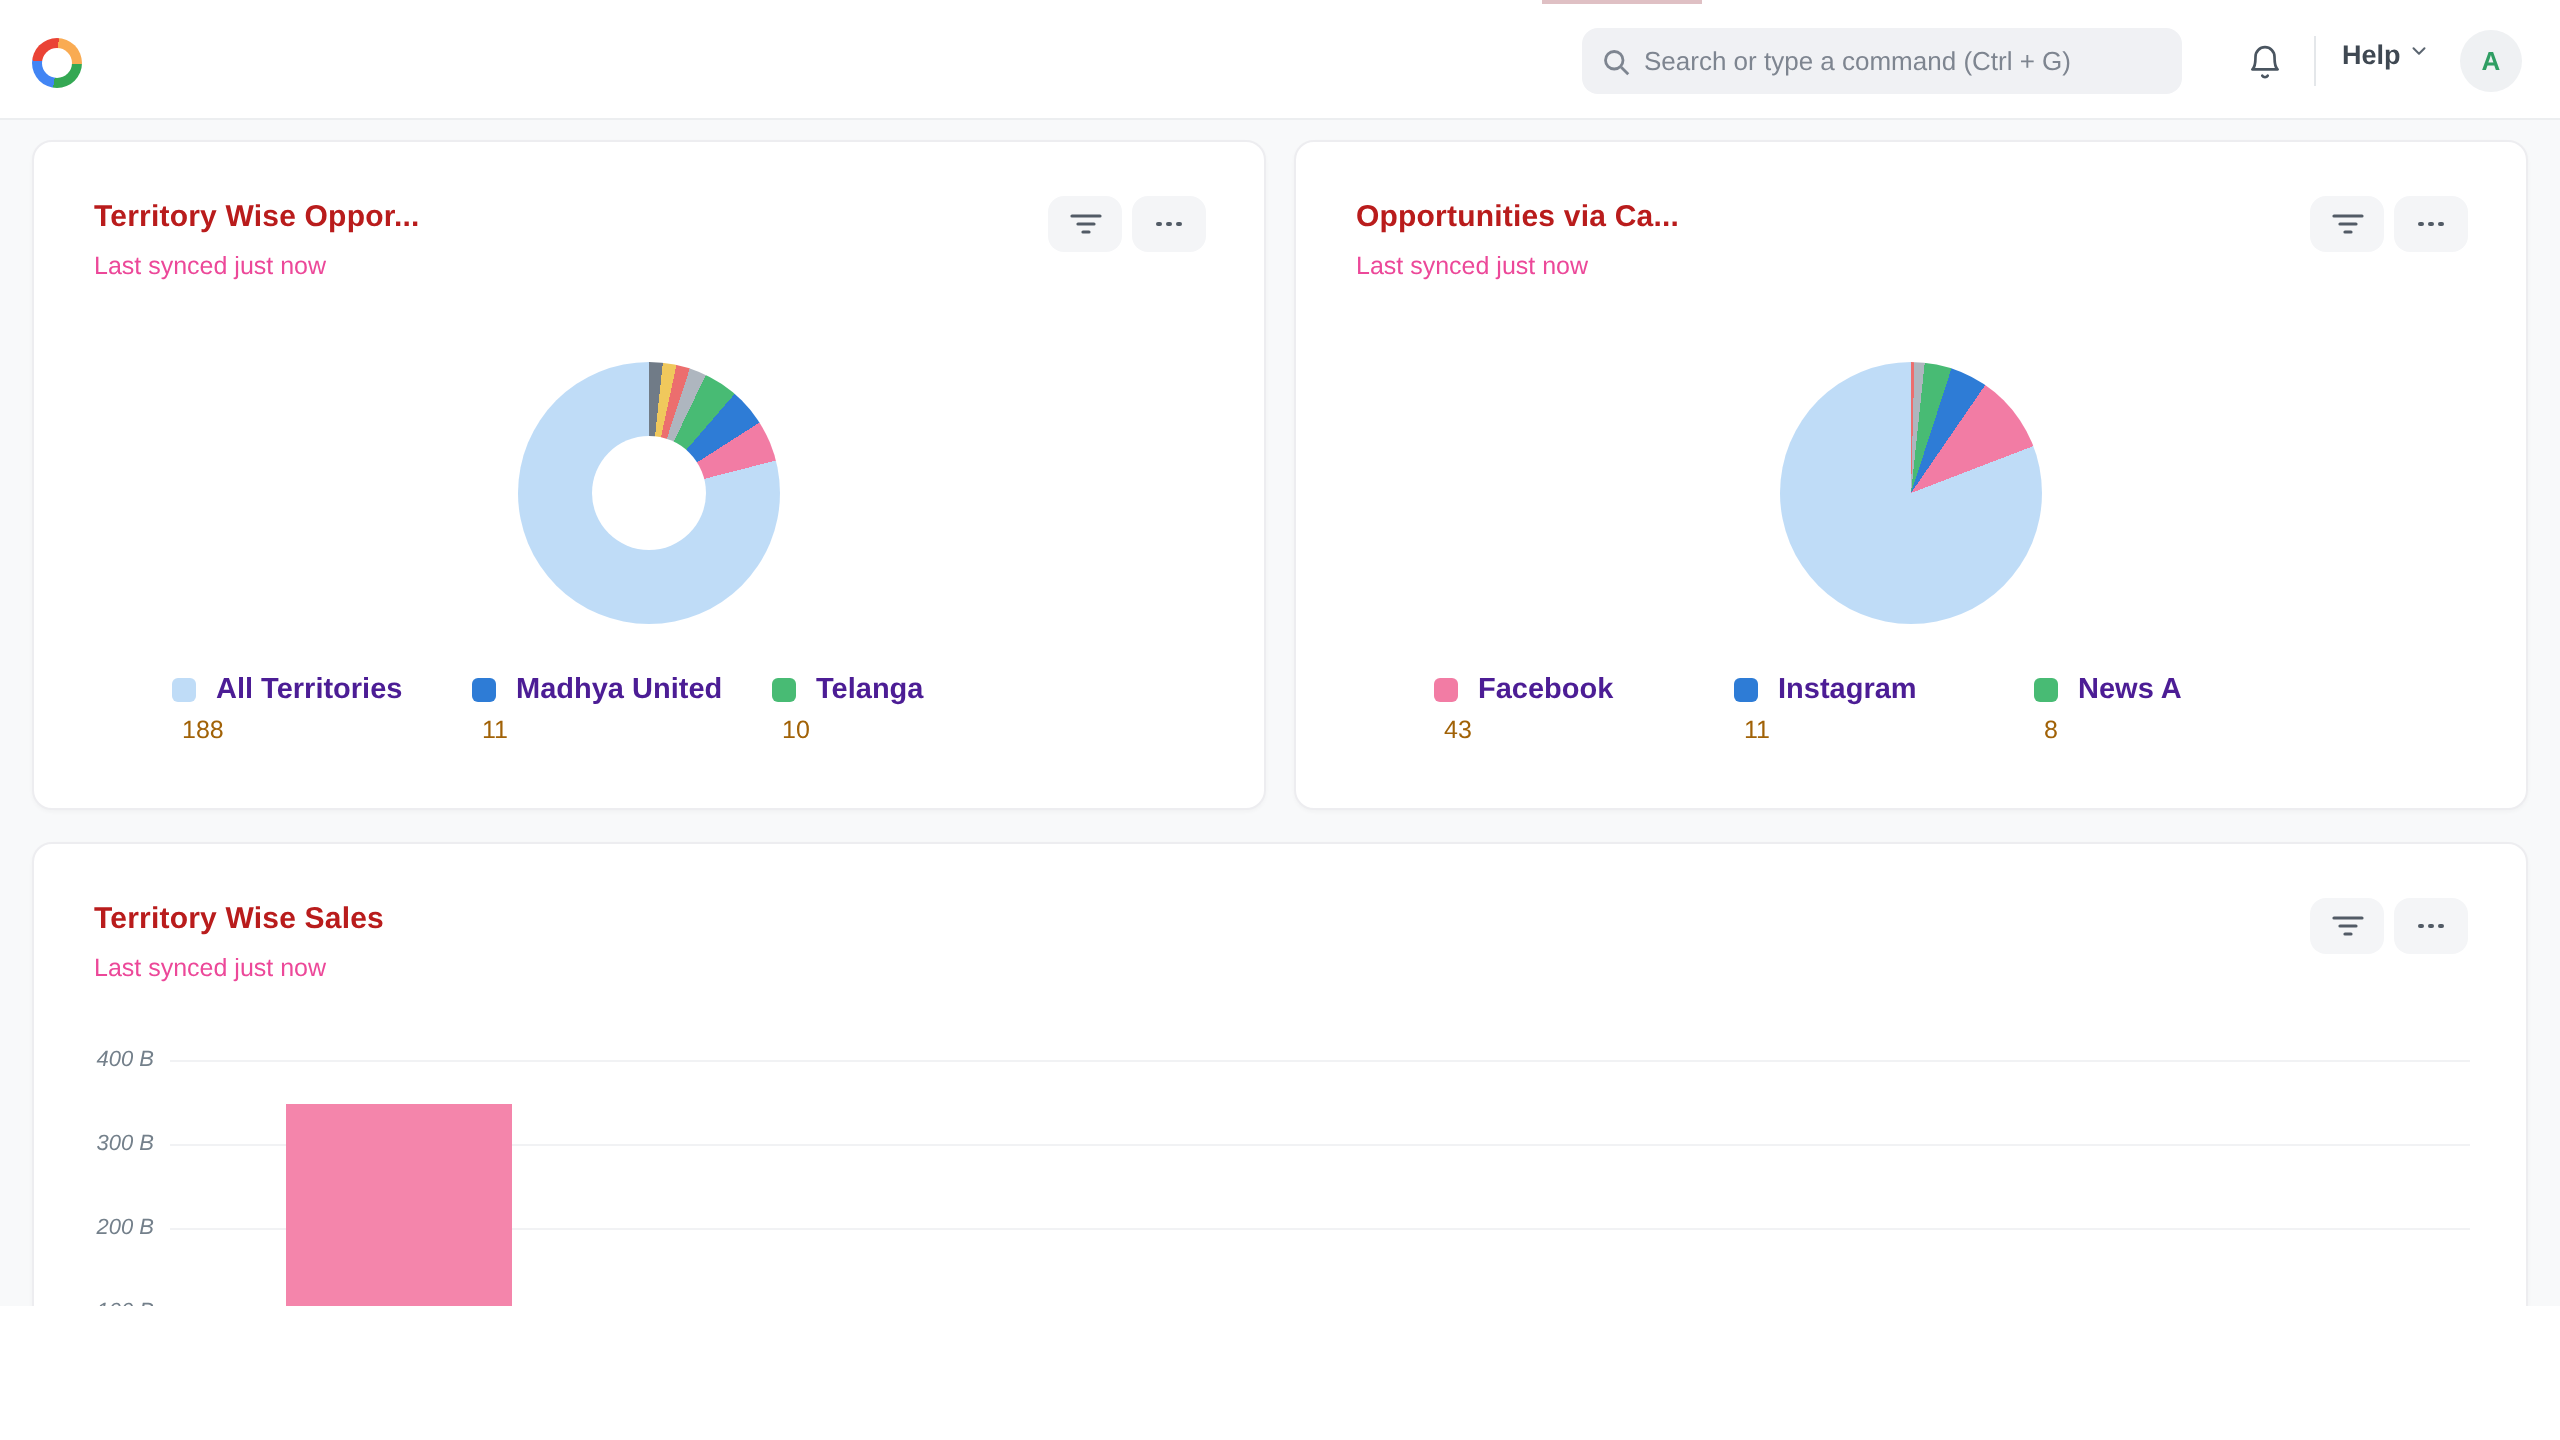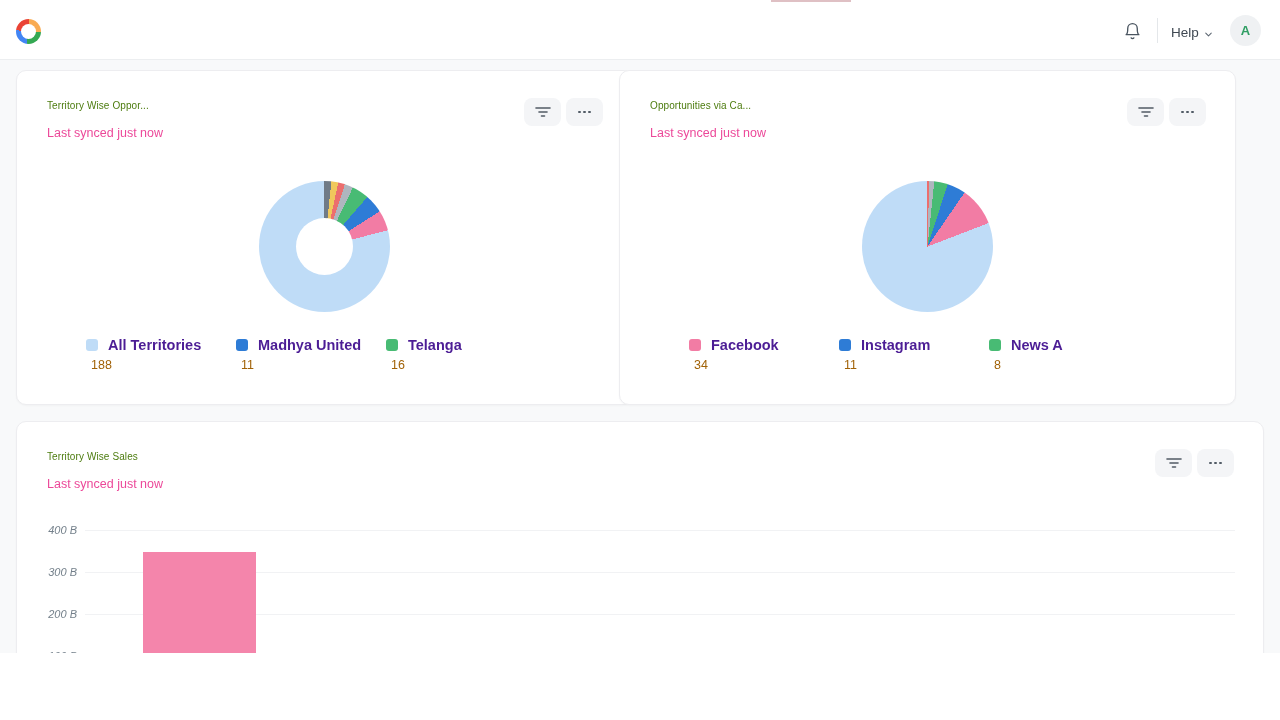--- a/index.html
+++ b/index.html
@@ -13,32 +13,32 @@
           background:conic-gradient(from 4deg, #f9ab52 0deg 88deg, #34a853 88deg 185deg, #4285f4 185deg 272deg, #ea4335 272deg 360deg); }
   .logo-hole { position:absolute; left:5px; top:5px; width:15px; height:15px; border-radius:50%; background:#ffffff; }
   .search-box { position:absolute; left:791px; top:14px; width:300px; height:33px; background:#f0f1f4; border-radius:8px;
                 display:flex; align-items:center; padding:0 10px; gap:7px; }
   .search-box svg { flex:none; stroke:#7e8590; }
   .search-box input { border:none; outline:none; background:transparent; font-family:"Liberation Sans",sans-serif;
                       font-size:13px; color:#3f4852; width:100%; }
   .search-box input::placeholder { color:#7e8590; opacity:1; }
   .bell-btn { position:absolute; left:1118px; top:17px; width:28px; height:28px; display:flex; align-items:center; justify-content:center; color:#4a5560; }
   .header-divider { position:absolute; left:1157px; top:18px; width:1px; height:25px; background:#e4e7ea; }
-  .help-btn { position:absolute; left:1171px; top:20px; height:20px; display:flex; align-items:flex-end; gap:4px;
-              font-size:13.5px; color:#3f4852; }
+  .help-btn { position:absolute; left:1171px; top:20px; height:20px; display:flex; align-items:flex-start; gap:4px;
+              font-size:13.5px; color:#3f4852;font-weight:bold; }
   .help-btn svg { stroke:#5b6570; }
   .avatar { position:absolute; left:1230px; top:15px; width:31px; height:31px; border-radius:50%; background:#eff1f3;
             display:flex; align-items:center; justify-content:center; font-size:13px; font-weight:700; color:#2f9e63; }
 
   
   .card { position:absolute; background:#ffffff; border:1px solid #ededf0; border-radius:10px; box-shadow:0 1px 2px rgba(0,0,0,0.03); }
   .card1 { left:16px;  top:70px;  width:617px;  height:335px; overflow:hidden; }
-  .card2 { left:619px; top:70px;  width:617px;  height:335px; overflow:hidden; }
+  .card2 { left:647px; top:70px;  width:617px;  height:335px; overflow:hidden; }
   .card3 { left:16px;  top:421px; width:1248px; height:400px; }
-  .card-title { position:absolute; left:30px; top:29px; font-size:10px; font-weight:400; color:#4d7c0f; letter-spacing:.1px; }
+  .card-title { position:absolute; left:30px; top:29px; font-size:15px; font-weight:700; color:#b91c1c; letter-spacing:.1px; }
   .card-sub   { position:absolute; left:30px; top:55px; font-size:12.5px; color:#ec4899; }
   .card-actions { position:absolute; top:27px; right:29px; display:flex; gap:5px; }
   .icon-btn { width:37px; height:28px; background:#f4f5f7; border:none; border-radius:8px; display:flex; align-items:center; justify-content:center; cursor:pointer; }
   .icon-btn svg { stroke:#525b66; }
   .dots { display:flex; gap:2.5px; }
   .dots i { width:2.5px; height:2.5px; border-radius:50%; background:#525b66; }
 
   
   .pie-wrap { position:absolute; top:110px; left:50%; margin-left:-66px; width:131px; height:131px; border-radius:50%; }
   .pie-hole { position:absolute; left:37px; top:37px; width:57px; height:57px; border-radius:50%; background:#ffffff; display:none; }
@@ -61,20 +61,27 @@
 </head>
 <body>
 
 <div id="app">
 
   <div class="header">
     <div class="logo">
         <div class="logo-hole"></div>
       </div>
 
+    <div class="search-box">
+      <svg width="14" height="14" viewBox="0 0 16 16" fill="none" stroke-width="1.6">
+        <circle cx="7" cy="7" r="5"></circle>
+          <line x1="11" y1="11" x2="15" y2="15"></line>
+      </svg>
+      <input type="text" placeholder="Search or type a command (Ctrl + G)" style="">
+    </div>
 
     <div class="bell-btn">
       <svg width="19" height="19" viewBox="0 0 24 24" fill="none" stroke="currentColor" stroke-width="1.7" stroke-linecap="round" stroke-linejoin="round">
         <path d="M18 8a6 6 0 0 0-12 0c0 7-2 8-2 8h16s-2-1-2-8"></path>
         <path d="M10.3 20a2 2 0 0 0 3.4 0"></path>
       </svg>
     </div>
 
     <div class="header-divider"></div>
 
@@ -126,21 +133,21 @@
             <span class="legend-swatch" style="background: rgb(46, 124, 214);"></span>
             <span class="legend-label">Madhya United</span>
           </div>
           <div class="legend-value">11</div>
         </div>
         <div class="legend-item">
           <div class="legend-head">
             <span class="legend-swatch" style="background: rgb(72, 187, 116);"></span>
             <span class="legend-label">Telanga</span>
           </div>
-          <div class="legend-value">16</div>
+          <div class="legend-value">10</div>
         </div>
       </div>
   </div>
 
   <div class="card card2">
     <div class="card-title">Opportunities via Ca...</div>
     <div class="card-sub">Last synced just now</div>
     <div class="card-actions">
       <button class="icon-btn">
         <svg width="16" height="12" viewBox="0 0 16 12" fill="none" stroke-width="1.6" stroke-linecap="round">
@@ -159,21 +166,21 @@
     </div>
     <div class="pie-wrap" style="background: conic-gradient(rgb(236, 110, 110) 0deg, rgb(236, 110, 110) 1.5deg, rgb(174, 182, 191) 1.5deg, rgb(174, 182, 191) 6deg, rgb(72, 187, 116) 6deg, rgb(72, 187, 116) 18deg, rgb(46, 124, 214) 18deg, rgb(46, 124, 214) 34.5deg, rgb(242, 124, 164) 34.5deg, rgb(242, 124, 164) 69deg, rgb(191, 220, 247) 69deg, rgb(191, 220, 247) 360deg);">
       
     </div>
     <div class="legend">
         <div class="legend-item">
           <div class="legend-head">
             <span class="legend-swatch" style="background: rgb(242, 124, 164);"></span>
             <span class="legend-label">Facebook</span>
           </div>
-          <div class="legend-value">34</div>
+          <div class="legend-value">43</div>
         </div>
         <div class="legend-item">
           <div class="legend-head">
             <span class="legend-swatch" style="background: rgb(46, 124, 214);"></span>
             <span class="legend-label">Instagram</span>
           </div>
           <div class="legend-value">11</div>
         </div>
         <div class="legend-item">
           <div class="legend-head">

